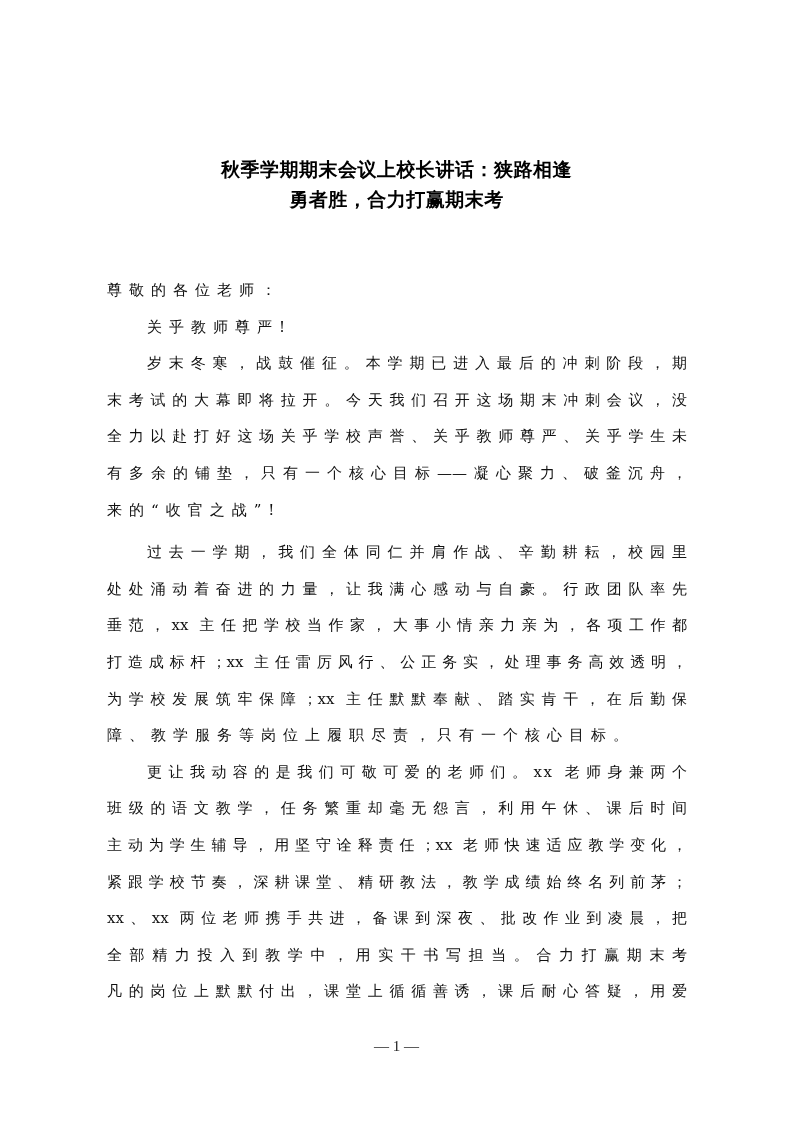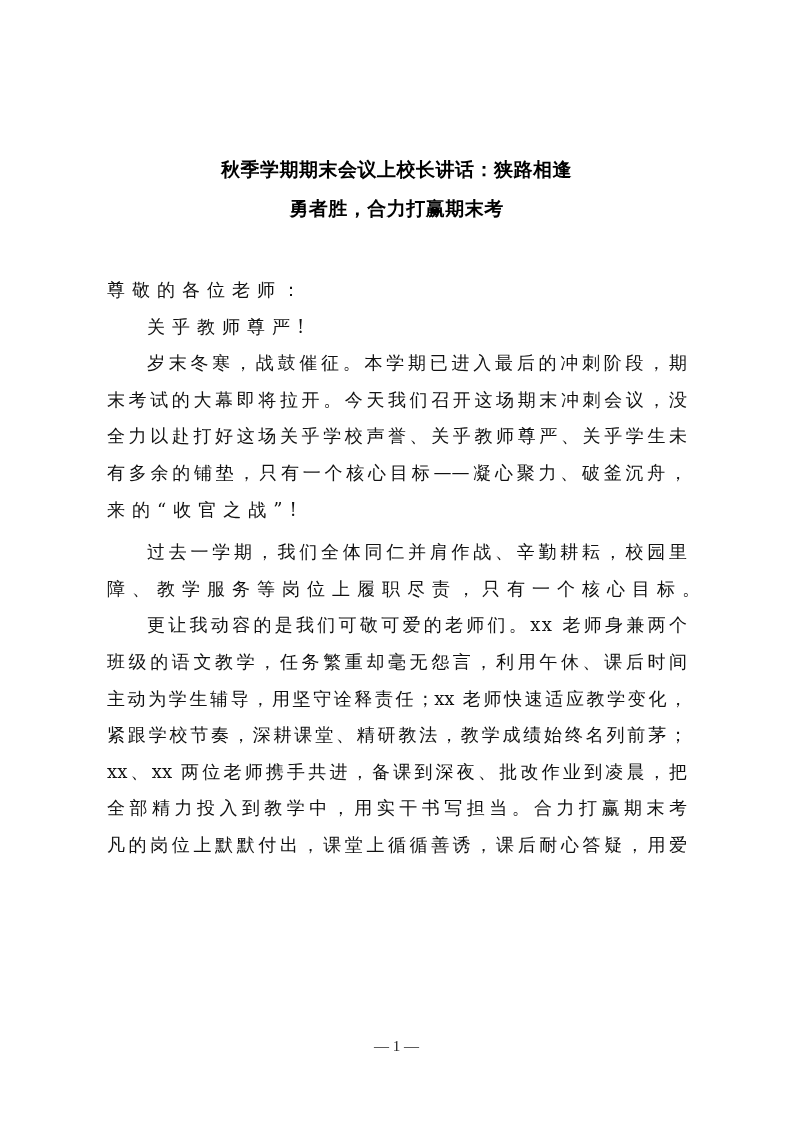--- a/index.html
+++ b/index.html
@@ -28,31 +28,31 @@
     width: 593px;
     text-align: center;
     font-family: "DejaVu Sans", "Liberation Sans", sans-serif;
     font-weight: bold;
     font-size: 19px;
     line-height: 38px;
     color: #000;
     letter-spacing: 0.5px;
   }
   .title-line1 { top: 150px; }
-  .title-line2 { top: 189px; }
+  .title-line2 { top: 180px; }
   .body-text {
     position: absolute;
     left: 107px;
     top: 272px;
     width: 580px;
   }
   .line {
     height: 36.6px;
     line-height: 36.6px;
-    font-size: 18px;
+    font-size: 15px;
     white-space: nowrap;
     text-align-last: justify;
     text-align: justify;
     width: 580px;
     overflow: visible;
   }
   .line.indent { padding-left: 40px; width: 540px; }
   .line.last { text-align-last: left; }
   .line.gap { margin-top: 6px; }
   .page-number {
@@ -81,20 +81,24 @@
     <div>
       <div class="line indent" style="letter-spacing: 0px;"><span style="white-space: nowrap; letter-spacing: 1.66667px; margin-right: -1.66667px;">岁末冬寒，战鼓催征。本学期已进入最后的冲刺阶段，期</span></div>
       <div class="line" style="letter-spacing: 0px;"><span style="white-space: nowrap;">末考试的大幕即将拉开。今天我们召开这场期末冲刺会议，没</span></div>
       <div class="line" style="letter-spacing: 0px;"><span style="white-space: nowrap;">全力以赴打好这场关乎学校声誉、关乎教师尊严、关乎学生未</span></div>
       <div class="line" style="letter-spacing: 0px;"><span style="white-space: nowrap;">有多余的铺垫，只有一个核心目标——凝心聚力、破釜沉舟，</span></div>
       <div class="line last" style="letter-spacing: 7px;">来的“收官之战”!</div>
     </div>
 
     <div>
       <div class="line indent gap" style="letter-spacing: 0px;"><span style="white-space: nowrap; letter-spacing: 1.66667px; margin-right: -1.66667px;">过去一学期，我们全体同仁并肩作战、辛勤耕耘，校园里</span></div>
+      <div class="line" style="letter-spacing: 0px;"><span style="white-space: nowrap;">处处涌动着奋进的力量，让我满心感动与自豪。行政团队率先</span></div>
+      <div class="line" style="letter-spacing: 0px;"><span style="white-space: nowrap;">垂范，xx 主任把学校当作家，大事小情亲力亲为，各项工作都</span></div>
+      <div class="line" style="letter-spacing: 0px;"><span style="white-space: nowrap;">打造成标杆；xx 主任雷厉风行、公正务实，处理事务高效透明，</span></div>
+      <div class="line" style="letter-spacing: 0px;"><span style="white-space: nowrap;">为学校发展筑牢保障；xx 主任默默奉献、踏实肯干，在后勤保</span></div>
       <div class="line last" style="letter-spacing: 7px;">障、教学服务等岗位上履职尽责，只有一个核心目标。</div>
     </div>
 
     <div>
       <div class="line indent" style="letter-spacing: 0px;"><span style="white-space: nowrap; letter-spacing: 1.53846px; margin-right: -1.53846px;">更让我动容的是我们可敬可爱的老师们。xx 老师身兼两个</span></div>
       <div class="line" style="letter-spacing: 0px;"><span style="white-space: nowrap;">班级的语文教学，任务繁重却毫无怨言，利用午休、课后时间</span></div>
       <div class="line" style="letter-spacing: 0px;"><span style="white-space: nowrap;">主动为学生辅导，用坚守诠释责任；xx 老师快速适应教学变化，</span></div>
       <div class="line" style="letter-spacing: 0px;"><span style="white-space: nowrap;">紧跟学校节奏，深耕课堂、精研教法，教学成绩始终名列前茅；</span></div>
       <div class="line" style="letter-spacing: 0px;"><span style="white-space: nowrap;">xx、xx 两位老师携手共进，备课到深夜、批改作业到凌晨，把</span></div>
       <div class="line" style="letter-spacing: 0px;"><span style="white-space: nowrap;">全部精力投入到教学中，用实干书写担当。合力打赢期末考</span></div>

